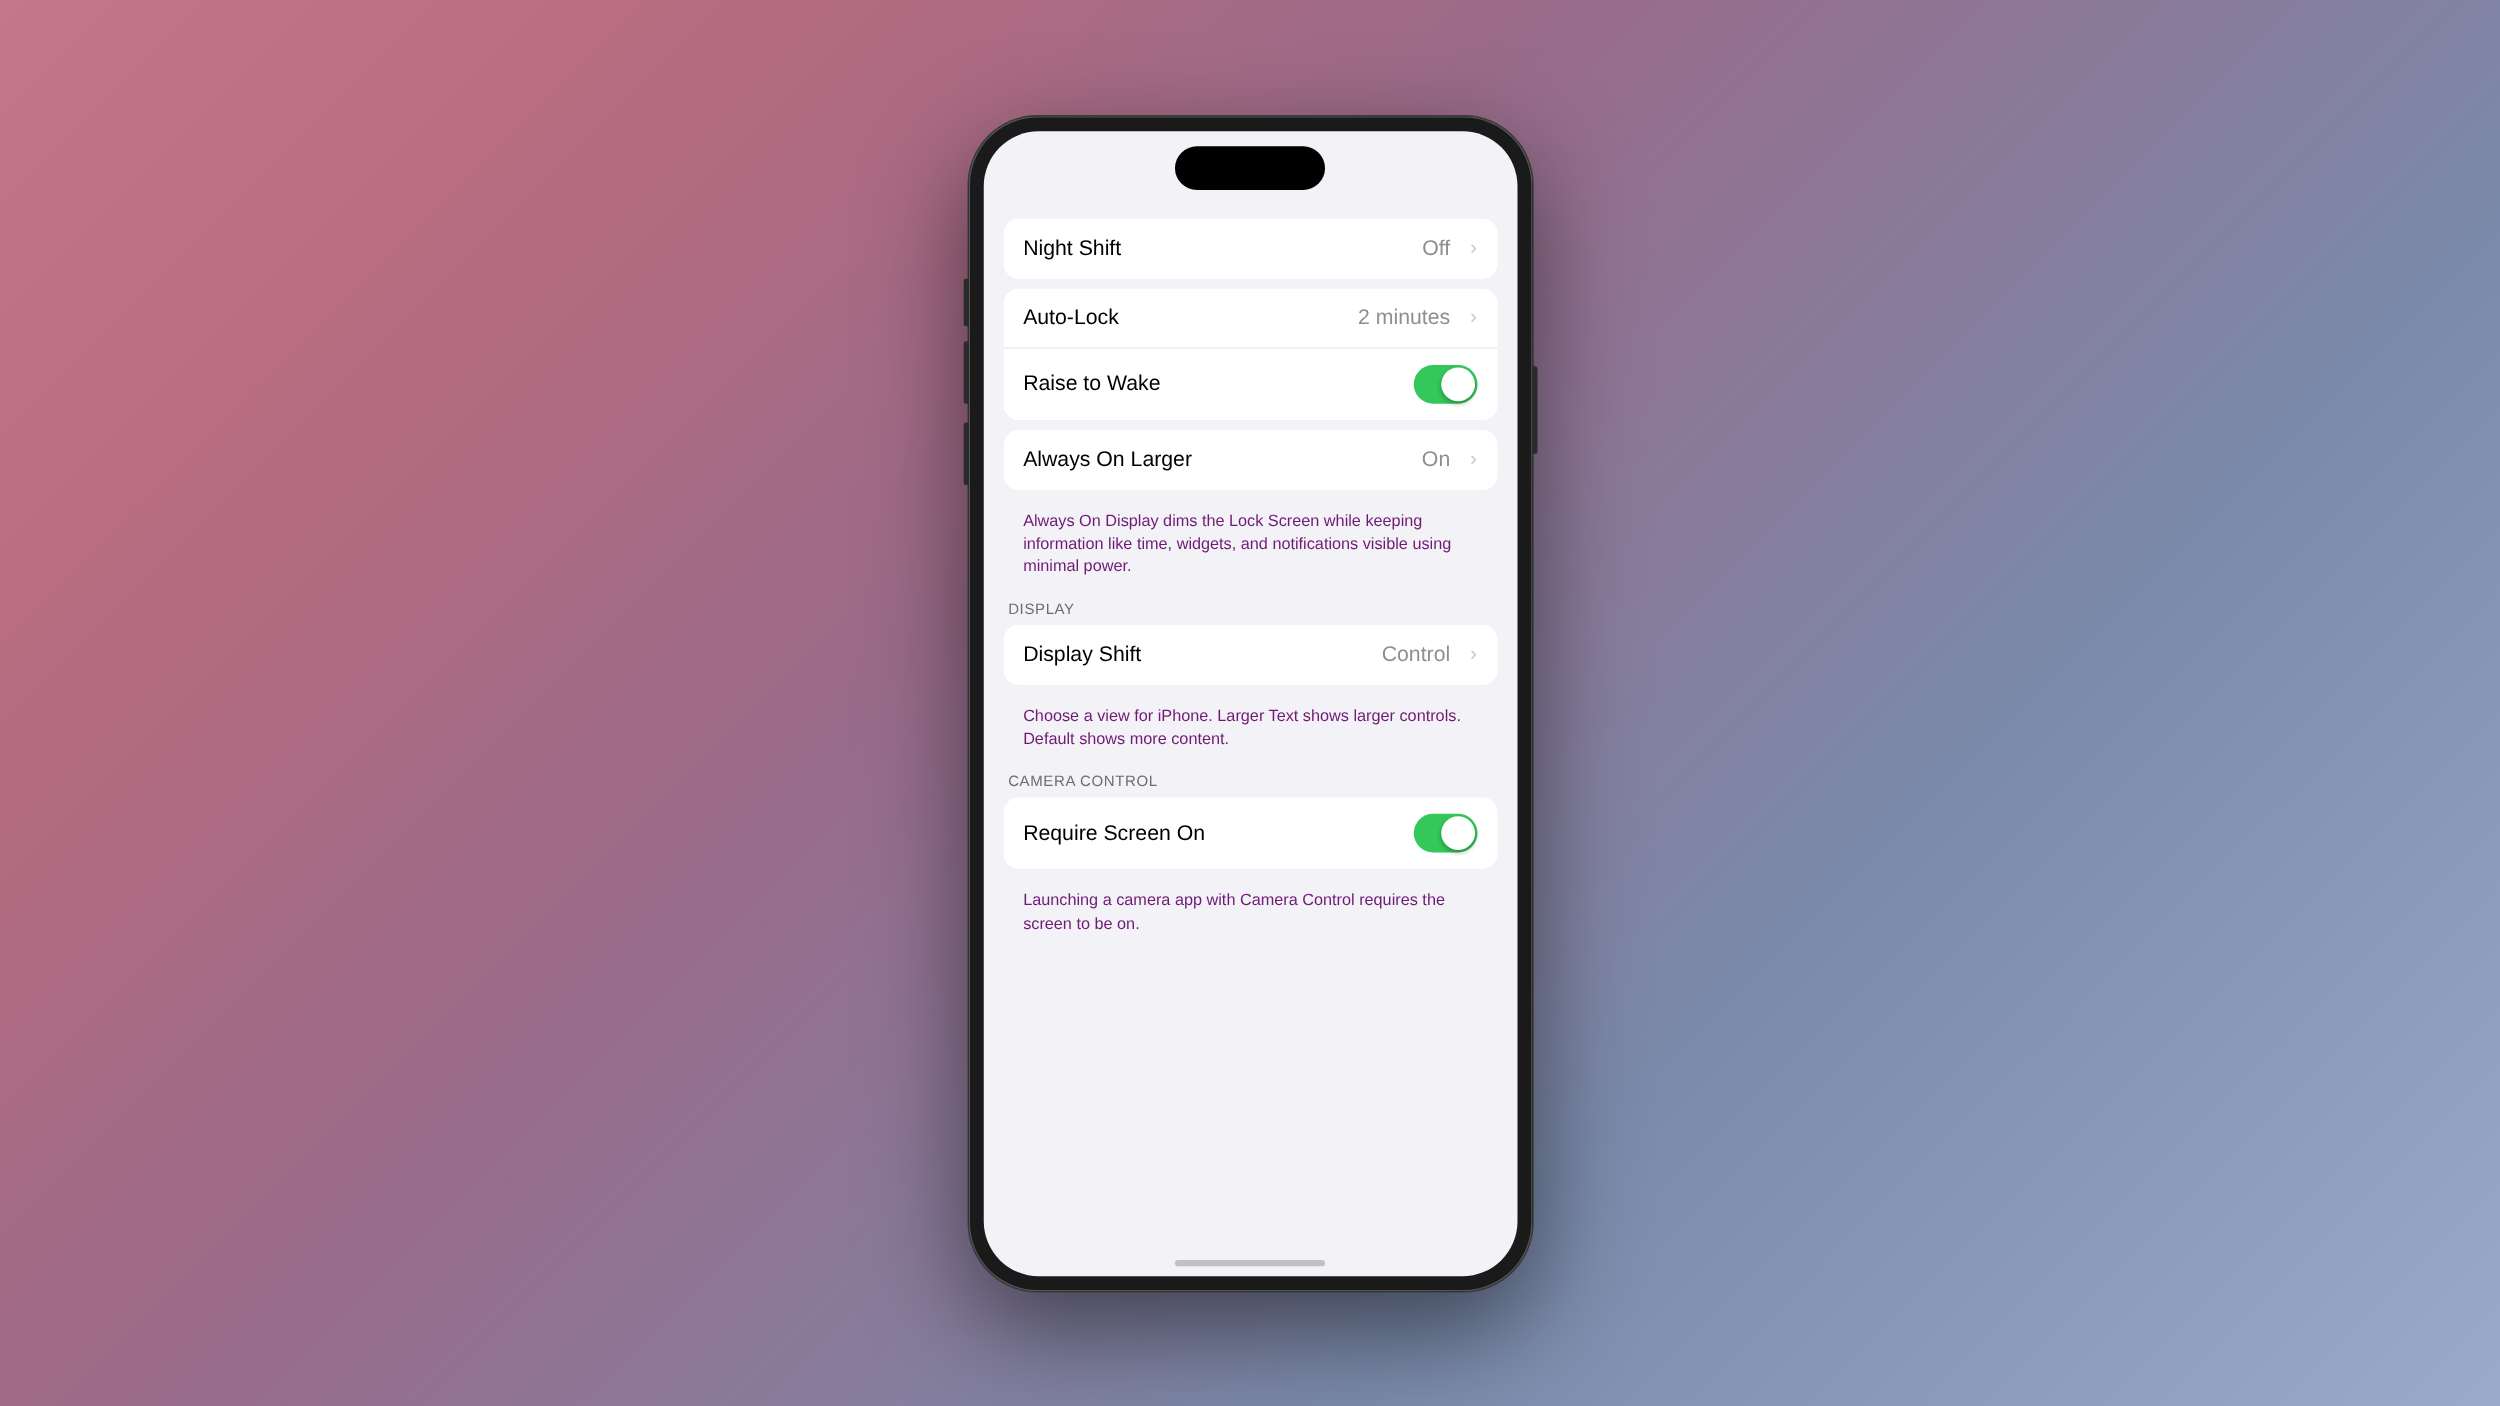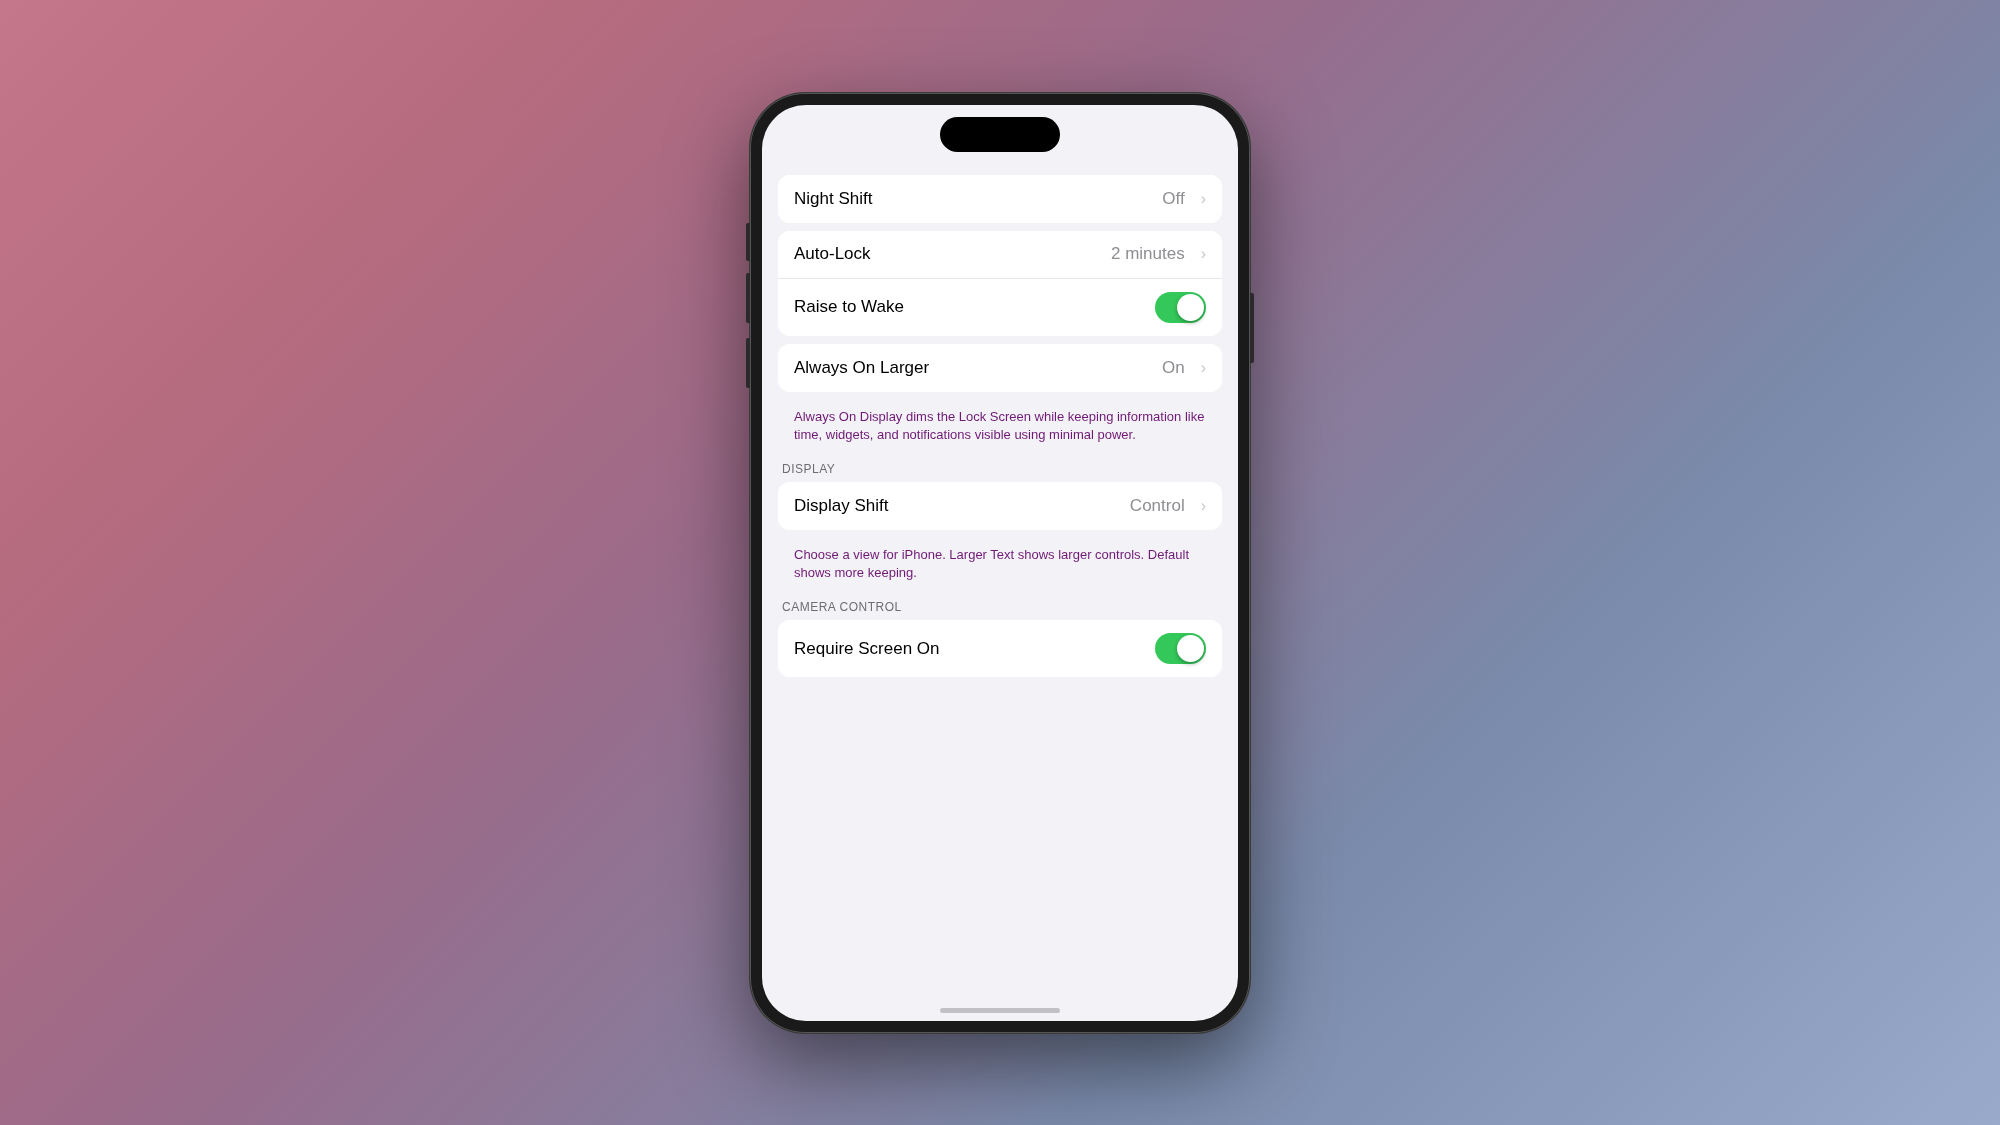--- a/index.html
+++ b/index.html
@@ -14,21 +14,21 @@
       overflow: hidden;
       display: flex;
       align-items: center;
       justify-content: center;
       background: linear-gradient(135deg, #c4768a 0%, #b56b7f 20%, #9a6b8a 40%, #8a7a9a 55%, #7a8aaa 70%, #8a9aba 85%, #9aaaca 100%);
       font-family: -apple-system, BlinkMacSystemFont, 'SF Pro Text', 'Helvetica Neue', sans-serif;
     }
 
     .phone-wrapper {
       position: relative;
-      width: 500px;
+      width: 451px;
       height: 940px;
     }
 
     .phone-frame {
       position: absolute;
       inset: 0;
       background: #1a1a1a;
       border-radius: 55px;
       box-shadow:
         0 0 0 1px #3a3a3a,
@@ -270,31 +270,32 @@
           <div class="section-header">DISPLAY</div>
           <div class="section-group">
             <div class="settings-row">
               <span class="row-label">Display Shift</span>
               <div class="row-right">
                 <span class="row-value">Control</span>
                 <span class="chevron">›</span>
               </div>
             </div>
           </div>
-          <div class="section-description">Choose a view for iPhone. Larger Text shows larger controls. Default shows more keeping.</div>
+          <div class="section-description">Choose a view for iPhone. Larger Text shows larger controls. Default shows more content.</div>
 
           <div class="section-header">CAMERA CONTROL</div>
           <div class="section-group">
             <div class="settings-row">
               <span class="row-label">Require Screen On</span>
               <div class="toggle">
                 <div class="toggle-thumb"></div>
               </div>
             </div>
           </div>
+          <div class="section-description">Launching a camera app with Camera Control requires the screen to be on.</div>
 
         </div>
       </div>
 
       <div class="home-indicator"></div>
     </div>
   </div>
 </div>
 
 </body></html>

